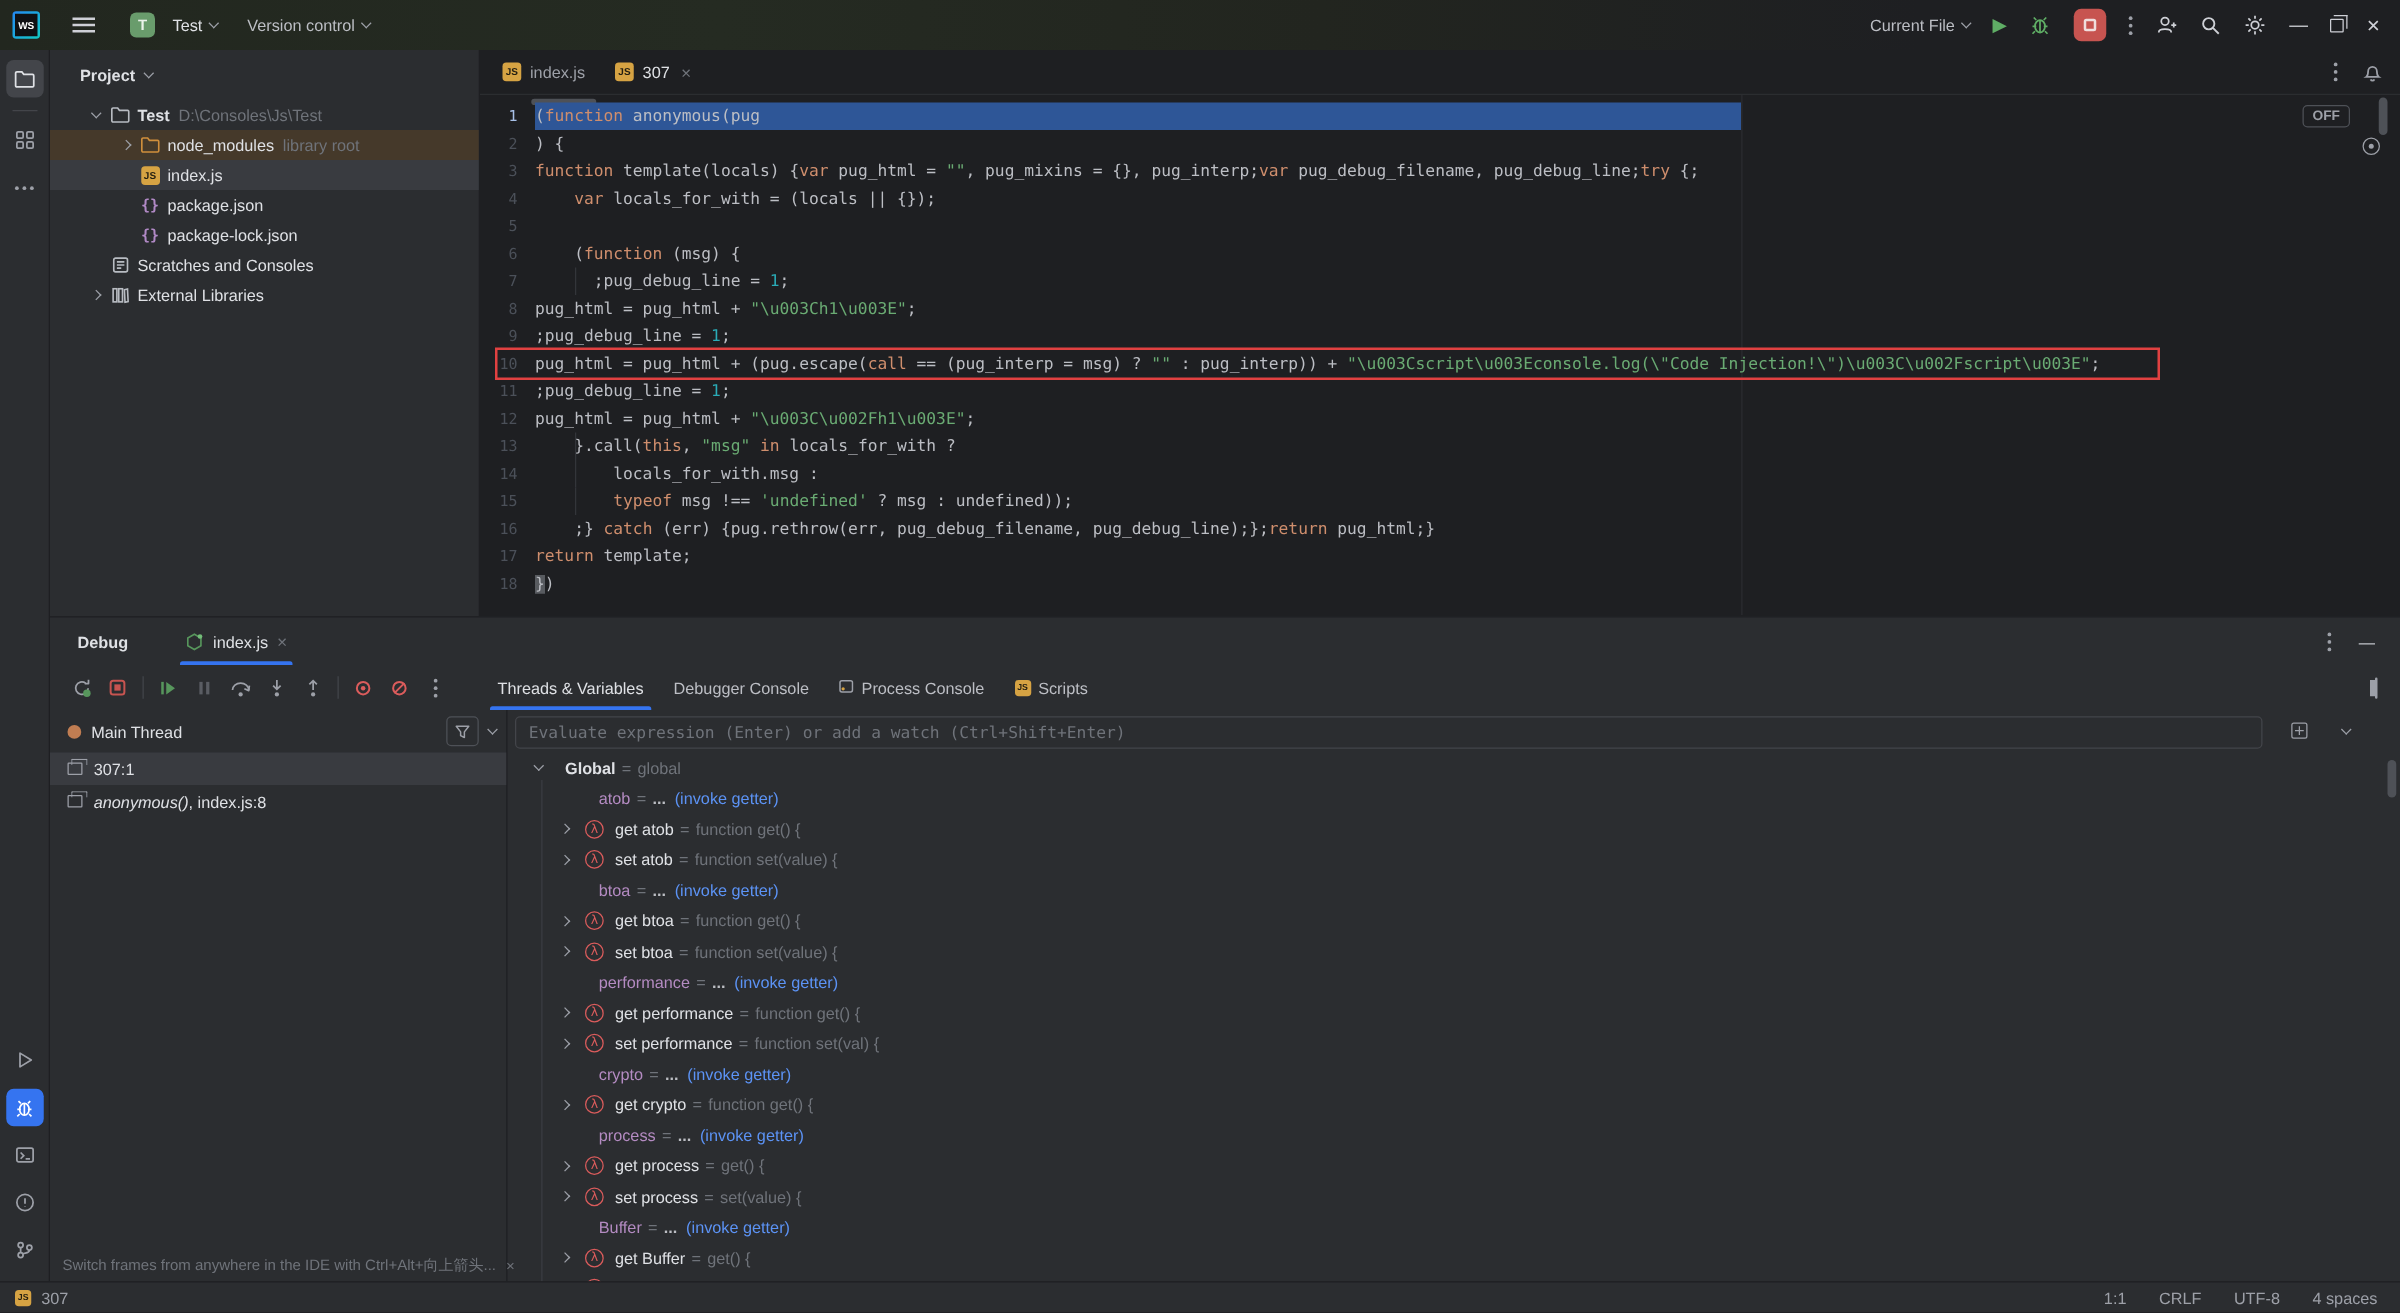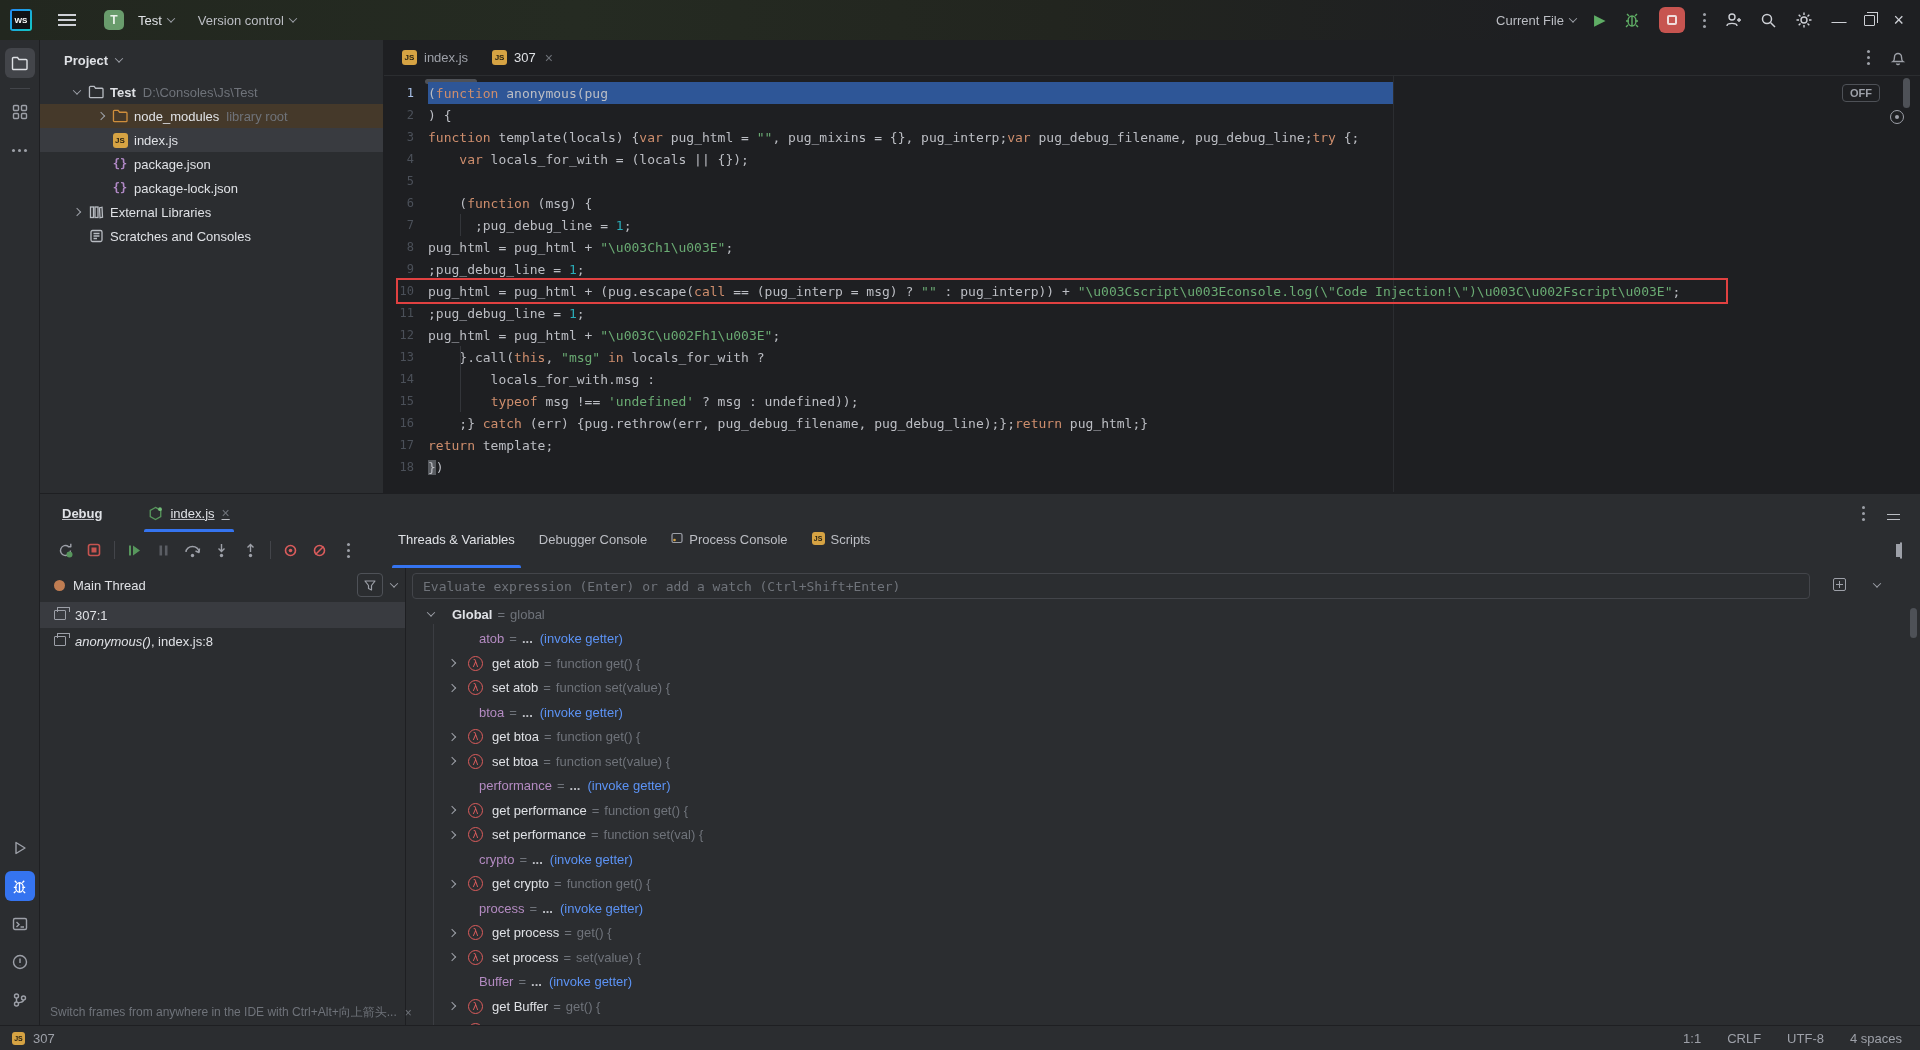--- a/index.html
+++ b/index.html
@@ -92,33 +92,33 @@
   #offbadge { position:absolute; right:40px; top:8px; padding:2px 7px; border:1px solid #4e5157;
     border-radius:4px; color:#9da0a8; font-family:"Liberation Sans",sans-serif; font-size:11px; font-weight:bold; cursor:pointer; }
   #targeticon { position:absolute; right:16px; top:34px; width:14px; height:14px; border:1.5px solid #9da0a8;
     border-radius:50%; cursor:pointer; }
   #targeticon::after { content:""; position:absolute; left:3.5px; top:3.5px; width:4px; height:4px;
     border-radius:50%; background:#9da0a8; }
 
   
   #debug { position:absolute; left:40px; top:493px; width:1880px; height:532px; background:#2b2d30;
     border-top:1px solid #1e1f22; }
-  #dheader { height:38px; display:flex; align-items:center; padding-left:22px;text-decoration:underline; }
+  #dheader { height:38px; display:flex; align-items:center; padding-left:22px; }
   #dheader .title { color:#dfe1e5; font-weight:bold; }
   .dtab { display:flex; align-items:center; gap:7px; margin-left:42px; height:38px; position:relative;
     padding:0 4px; cursor:pointer; color:#dfe1e5; }
   .dtab::after { content:""; position:absolute; left:0; right:0; bottom:0; height:3px; background:#3574f0; border-radius:2px 2px 0 0; }
   .dtab .x { color:#6f737a; font-size:14px; }
   #dheader-right { margin-left:auto; display:flex; align-items:center; gap:22px; padding-right:20px; }
   #dtoolbar { height:36px; display:flex; align-items:center; padding-left:14px; position:relative; }
   .tool { width:22px; height:22px; display:flex; align-items:center; justify-content:center;
     margin-right:7px; cursor:pointer; border-radius:4px; }
   .tsep { width:1px; height:18px; background:#43454a; margin:0 8px 0 2px; }
   .dtabs { display:flex; align-items:center; margin-left:20px; height:36px; }
-  .dtabbtn { padding:0 12px; height:36px; display:flex; align-items:flex-start; gap:6px; color:#bcbec4;
+  .dtabbtn { padding:0 12px; height:36px; display:flex; align-items:center; gap:6px; color:#bcbec4;
     position:relative; cursor:pointer; white-space:nowrap; }
   .dtabbtn.active { color:#dfe1e5; }
   .dtabbtn.active::after { content:""; position:absolute; left:6px; right:6px; bottom:0; height:3px;
     background:#3574f0; border-radius:2px 2px 0 0; }
   #dtoolbar-right { margin-left:auto; padding-right:18px; }
   .layout-ic { width:14px; height:12px; border:1.5px solid #9da0a8; border-radius:2px; position:relative; cursor:pointer; }
   .layout-ic::after { content:""; position:absolute; right:1px; top:1px; bottom:1px; width:4px; background:#9da0a8; }
 
   #dcontent { position:absolute; left:0; top:74px; width:1880px; height:458px; display:flex; }
   #frames { width:366px; height:100%; border-right:1px solid #1e1f22; position:relative; }
@@ -346,44 +346,44 @@
           <span class="name">package.json</span>
         </div>
         <div class="trow" style="padding-left: 58px;">
           <span class="chv" style="visibility: hidden; margin: 0px 8px 0px 0px;"></span>
           <span class="ticon">
             <span class="brace">{}</span>
           </span>
           <span class="name">package-lock.json</span>
         </div>
         <div class="trow" style="padding-left: 34px;">
+          <span class="chv" style="visibility: hidden; margin: 0px 8px 0px 0px;"></span>
+          <span class="ticon">
+            <svg width="15" height="14" viewBox="0 0 15 14">
+              <g fill="none" stroke="#b8bcc2" stroke-width="1.3">
+                <rect x="2" y="1.5" width="11" height="11" rx="1.5"></rect>
+                <path d="M4.5 4.5 H10.5 M4.5 7 H10.5 M4.5 9.5 H8"></path>
+              </g>
+            </svg>
+          </span>
+          <span class="name">Scratches and Consoles</span>
+        </div>
+        <div class="trow" style="padding-left: 34px;">
           <span class="chv r" style="margin: 0px 8px 0px 0px;"></span>
           <span class="ticon">
             <svg width="15" height="14" viewBox="0 0 15 14">
               <g fill="none" stroke="#b8bcc2" stroke-width="1.3">
                 <rect x="1.5" y="2" width="3" height="10.5"></rect>
                 <rect x="6" y="2" width="3" height="10.5"></rect>
                 <path d="M10.5 2.8 L13 2.2 L13.5 12.2 L11 12.8 Z"></path>
               </g>
             </svg>
           </span>
           <span class="name">External Libraries</span>
         </div>
-        <div class="trow" style="padding-left: 34px;">
-          <span class="chv" style="visibility: hidden; margin: 0px 8px 0px 0px;"></span>
-          <span class="ticon">
-            <svg width="15" height="14" viewBox="0 0 15 14">
-              <g fill="none" stroke="#b8bcc2" stroke-width="1.3">
-                <rect x="2" y="1.5" width="11" height="11" rx="1.5"></rect>
-                <path d="M4.5 4.5 H10.5 M4.5 7 H10.5 M4.5 9.5 H8"></path>
-              </g>
-            </svg>
-          </span>
-          <span class="name">Scratches and Consoles</span>
-        </div>
       </div>
   </aside>
 
   <section id="editor">
     <div id="tabbar">
       <div id="etabs" style="display:flex;">
           <div class="etab">
             <span class="jsbadge">JS</span>
             <span>index.js</span>
           </div>

